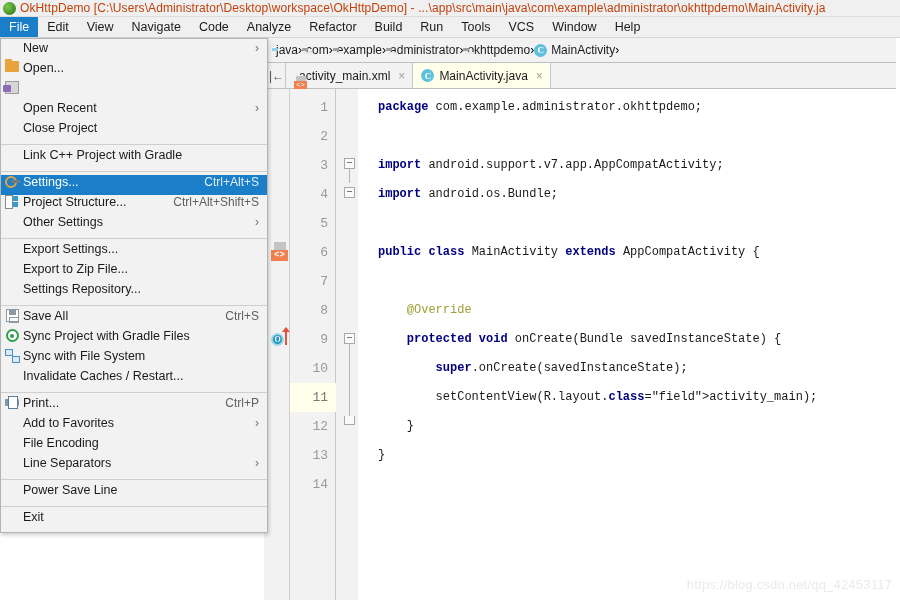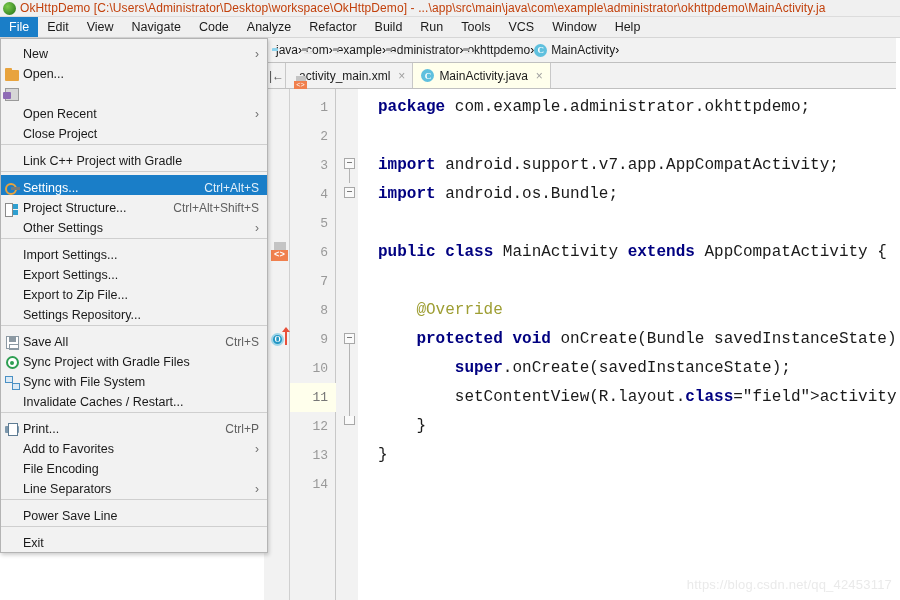--- a/index.html
+++ b/index.html
@@ -160,21 +160,21 @@
     padding-right: 8px; color: #999999; font-size: 13px;
     font-family: "Liberation Mono", monospace;
   }
   .lnum.cur { background: #ffffec; color: #777; }
   .hl-row {
     position: absolute; left: 90px; right: 0; height: 29px;
     background: #fbfbe8;
   }
   .code {
     position: absolute; font-family: "Liberation Mono", monospace;
-    font-size: 16px; color: #1a1a1a; white-space: pre;
+    font-size: 12px; color: #1a1a1a; white-space: pre;
     line-height: 29px; left: 20px;
   }
   .kw { color: #000080; font-weight: bold; }
   .anno { color: #9e9e33; font-family: Liberation Mono, monospace; }
 
   
   .fold {
     position: absolute; left: 8px; width: 11px; height: 11px;
     border: 1px solid #a8a8a8; background: #fafafa;
   }
@@ -217,21 +217,21 @@
   
   .dropdown {
     position: absolute; left: 0; top: 38px; width: 268px;
     background: #f2f2f2;
     border: 1px solid #b4b4b4;
     box-shadow: 1px 2px 4px rgba(0,0,0,0.20);
     z-index: 50;
     padding: 2px 0;
   }
   .mi {
-    position: relative; display: flex; align-items: flex-end;
+    position: relative; display: flex; align-items: flex-start;
     height: 20px; padding: 0 8px 0 0;
     font-size: 12.5px; color: #1a1a1a; white-space: nowrap;
   }
   .mi.sel { background: #1a7ec8; color: #ffffff; }
   .mi .mi-icon {
     width: 22px; flex: 0 0 22px; display: flex; align-items: center; justify-content: center;
   }
   .mi .mi-label { flex: 1 1 auto; }
   .mi .mi-accel { color: #606060; font-size: 12px; margin-left: 14px; }
   .mi.sel .mi-accel { color: #e4f0fa; }
@@ -516,24 +516,20 @@
         <span class="mi-accel">Ctrl+Alt+Shift+S</span>
       </div>
       <div class="mi">
         <span class="mi-icon"></span>
         <span class="mi-label">Other Settings</span>
         <span class="mi-sub">›</span>
       </div>
       <div class="msep"></div>
       <div class="mi">
         <span class="mi-icon"></span>
-        <span class="mi-label">Import Settings...</span>
-      </div>
-      <div class="mi">
-        <span class="mi-icon"></span>
         <span class="mi-label">Export Settings...</span>
       </div>
       <div class="mi">
         <span class="mi-icon"></span>
         <span class="mi-label">Export to Zip File...</span>
       </div>
       <div class="mi">
         <span class="mi-icon"></span>
         <span class="mi-label">Settings Repository...</span>
       </div>

